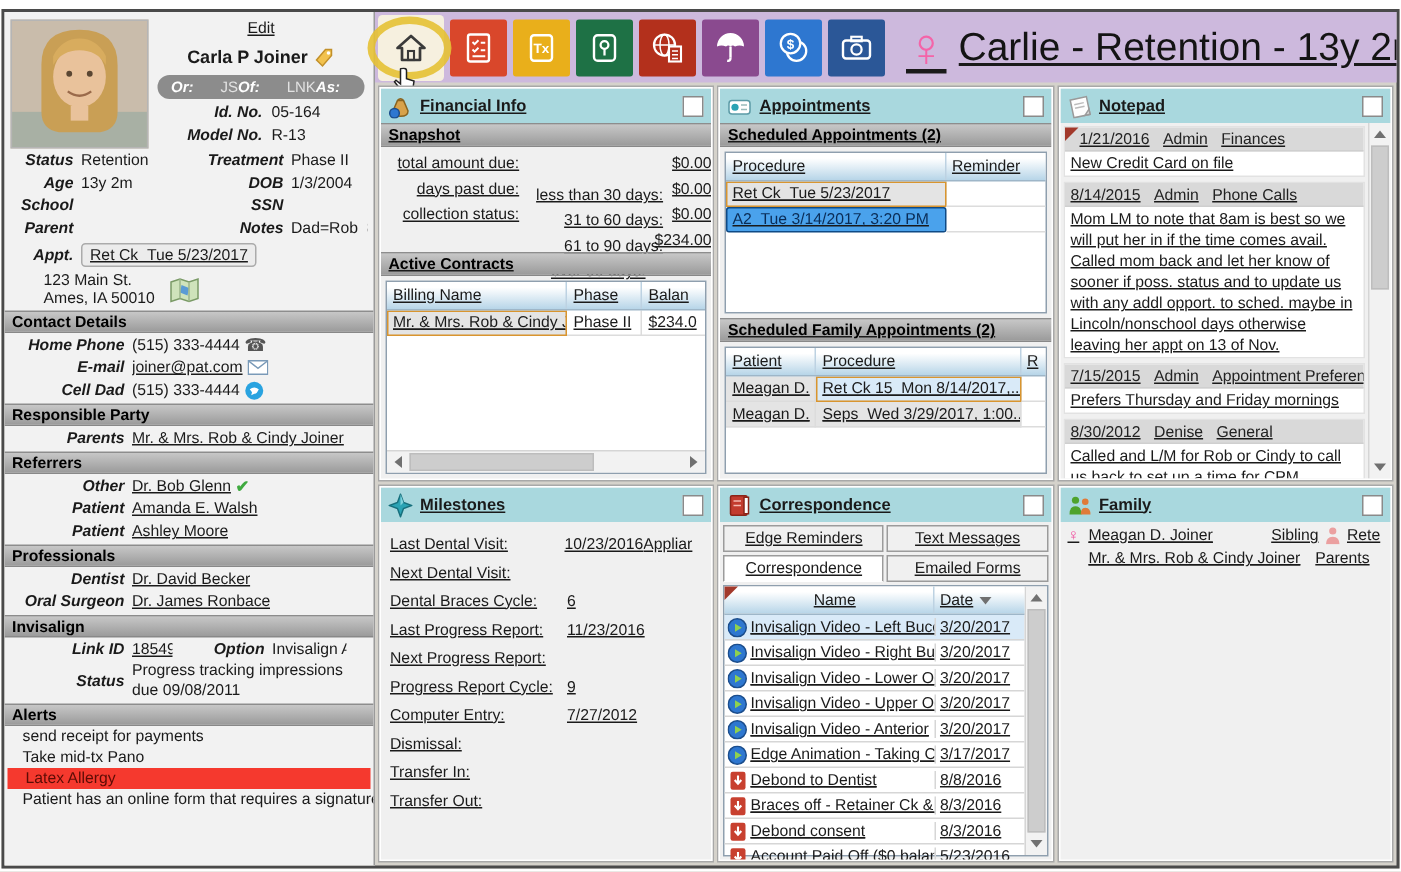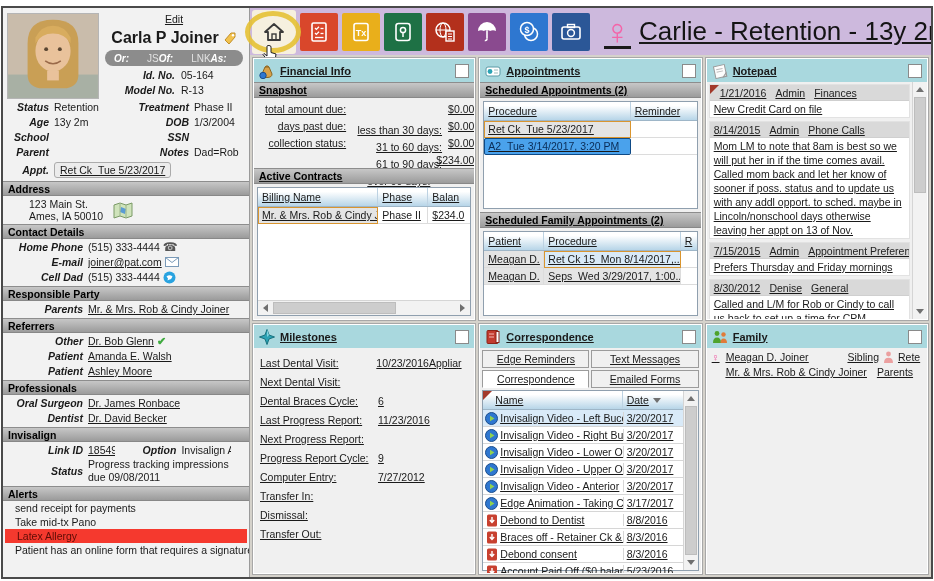--- a/index.html
+++ b/index.html
@@ -9,21 +9,21 @@
           border:2px solid #4a4a4a;background:#d5d2cb;display:flex;}
   
   .sidebar{width:247px;min-width:247px;background:#f2f2f2;border-right:1px solid #9a9a9a;
            font-size:10.5px;overflow:hidden;}
   .topblock{padding:5px 4px 0 4px;}
   .tb-top{display:flex;gap:4px;}
   .photo{width:92px;height:86px;border:1px solid #b5b5b5;background:#cbbdaf;flex:none;}
   .tb-right{flex:1;min-width:0;text-align:center;}
   .edit-row{height:15px;}
   .lk{color:#1a1a1a;text-decoration:underline;cursor:pointer;}
-  .pname{height:20px;font-size:16px;font-weight:bold;display:flex;align-items:center;justify-content:center;gap:4px;}
+  .pname{height:20px;font-size:12px;font-weight:bold;display:flex;align-items:center;justify-content:center;gap:4px;}
   .pill{height:16px;margin:2px 2px 3px 2px;background:#8c8c8c;border-radius:8px;color:#fff;
         display:flex;align-items:center;justify-content:space-between;padding:0 9px;font-size:10px;}
   .pill b{font-style:italic;}
   .pill .pv{color:#e2e2e2;font-weight:normal;margin-left:18px;}
   .idrow{height:15px;display:flex;}
   .idrow .il{width:72px;text-align:right;font-weight:bold;font-style:italic;}
   .idrow .iv{margin-left:6px;text-align:left;}
   .frow{display:grid;grid-template-columns:42px 62px 68px 1fr;height:15px;align-items:center;column-gap:5px;}
   .frow .fl{text-align:right;font-weight:bold;font-style:italic;white-space:nowrap;}
   .frow .fv{text-align:left;white-space:nowrap;overflow:hidden;}
@@ -195,21 +195,20 @@
           <span class="fv"></span>
           <span class="fl">Notes</span>
           <span class="fv">Dad=Rob &nbsp;8-5-05</span>
         </div>
       <div class="apptrow">
           <span class="fl" style="text-align:right;font-weight:bold;font-style:italic;">Appt.</span>
           <span class="apptbox lk">Ret Ck &nbsp;Tue 5/23/2017</span>
         </div>
     </div>
 
-    <div class="sband">Address</div>
     <div class="addr">
       <div>
         <div>123 Main St.</div>
         <div>Ames, IA 50010</div>
       </div>
       <svg class="icn" width="20" height="17" viewBox="0 0 20 17" style="margin-top:4px;">
         <polygon points="1,3 7,1 13,3 19,1 19,14 13,16 7,14 1,16" fill="#cfe3bb" stroke="#7a9a66"></polygon>
         <polygon points="8,5 13,7 12,12 7,10" fill="#5a9bd4"></polygon>
         <line x1="7" y1="1" x2="7" y2="14" stroke="#9ab48a"></line>
           <line x1="13" y1="3" x2="13" y2="16" stroke="#9ab48a"></line>
@@ -275,29 +274,29 @@
       </div>
     <div class="srow">
         <span class="sl">Patient</span>
         <span class="sv">
           <span class="lk">Ashley Moore</span>
         </span>
       </div>
 
     <div class="sband">Professionals</div>
     <div class="srow">
+        <span class="sl">Dentist</span>
+        <span class="sv">
+          <span class="lk">Dr. David Becker</span>
+        </span>
+      </div>
+    <div class="srow">
         <span class="sl">Oral Surgeon</span>
         <span class="sv">
           <span class="lk">Dr. James Ronbace</span>
-        </span>
-      </div>
-    <div class="srow">
-        <span class="sl">Dentist</span>
-        <span class="sv">
-          <span class="lk">Dr. David Becker</span>
         </span>
       </div>
 
     <div class="sband">Invisalign</div>
     <div class="srow" style="height:15px;">
         <span class="sl">Link ID</span>
         <span class="sv">
           <span class="lk">1854950</span>
         </span>
         <span class="sl" style="width:56px;min-width:56px;">Option</span>
@@ -585,25 +584,25 @@
             </div>
           <div class="mrow">
               <span class="ml">Progress Report Cycle:</span>
               <span class="mv">9</span>
             </div>
           <div class="mrow">
               <span class="ml">Computer Entry:</span>
               <span class="mv">7/27/2012</span>
             </div>
           <div class="mrow">
+              <span class="ml">Dismissal:</span>
+              <span class="mv"></span>
+            </div>
+          <div class="mrow">
               <span class="ml">Transfer In:</span>
-              <span class="mv"></span>
-            </div>
-          <div class="mrow">
-              <span class="ml">Dismissal:</span>
               <span class="mv"></span>
             </div>
           <div class="mrow">
               <span class="ml">Transfer Out:</span>
               <span class="mv"></span>
             </div>
         </div>
       </div>
 
       <div class="panel">
@@ -620,21 +619,21 @@
         <div class="tabs">
           <span class="tab">Edge Reminders</span>
           <span class="tab">Text Messages</span>
           <span class="tab active">Correspondence</span>
           <span class="tab">Emailed Forms</span>
         </div>
         <div class="ctable">
           <div class="cbody">
             <div class="ghead" style="min-height:19px;">
               <span class="corner"></span>
-              <span class="gth" style="flex:1;padding-left:12px;">Name</span>
+              <span class="gth" style="flex:1;padding-left:12px;text-align:center;">Name</span>
               <span class="gth" style="width:60px;border-right:none;display:flex;align-items:center;gap:4px;">
                   <span>Date</span>
                   <span class="tri-d"></span>
                 </span>
             </div>
             <div class="crow cell-ltblue">
                 <span class="cicon">
                   <svg width="13" height="13" viewBox="0 0 13 13">
                     <circle cx="6.5" cy="6.5" r="6" fill="#2e77d0" stroke="#1b4d8c"></circle>
                     <polygon points="5,3.8 9.5,6.5 5,9.2" fill="#8fd14f"></polygon>

